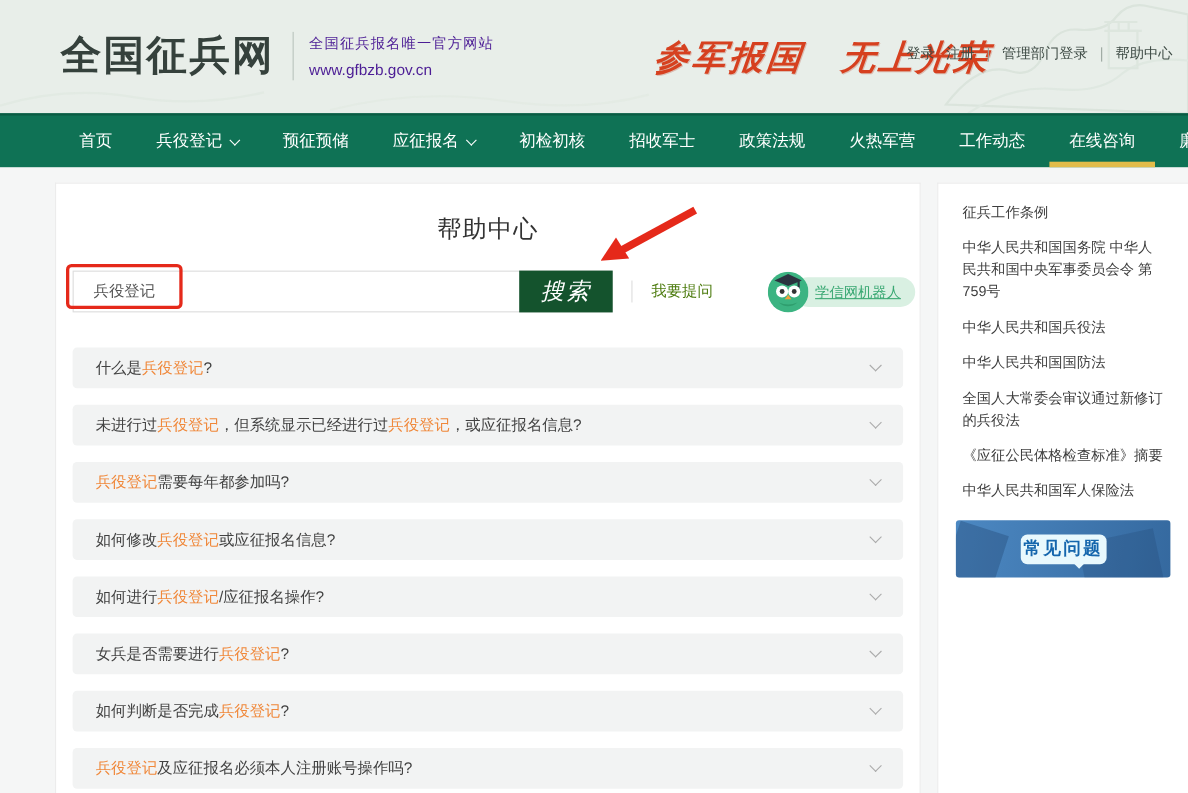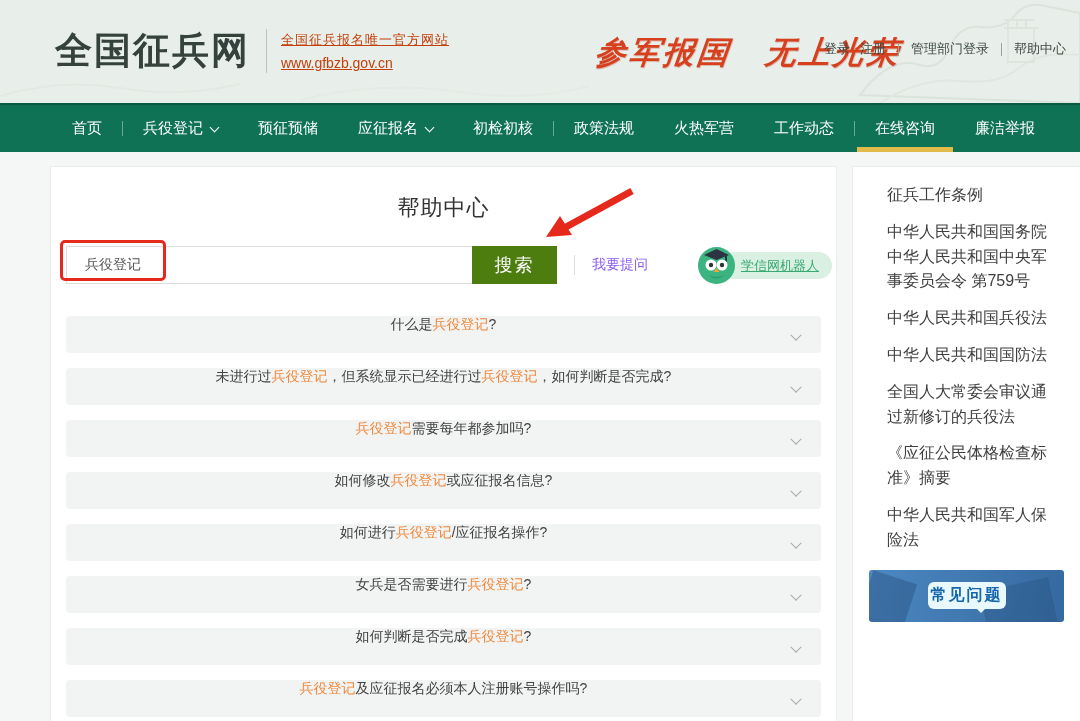--- a/index.html
+++ b/index.html
@@ -5,21 +5,21 @@
   * { margin:0; padding:0; box-sizing:border-box; }
   body { font-family:"Liberation Sans","DejaVu Sans",sans-serif; background:#f5f6f6; }
   #page { position:relative; width:1080px; height:721px; overflow:hidden; background:#f5f6f6; }
 
   
   .header { position:absolute; left:0; top:0; width:1080px; height:103px; background:#e8eee9; overflow:hidden; }
   .gw-deco { position:absolute; right:0; top:0; height:103px; width:1080px; opacity:.55; pointer-events:none; }
   .logo-row { position:absolute; left:55px; top:26px; display:flex; align-items:center; }
   .logo { font-family:"DejaVu Serif","Liberation Serif",serif; font-weight:700; font-size:37px; color:#35413c; letter-spacing:2px; white-space:nowrap; cursor:pointer; }
   .logo-sep { width:1px; height:44px; background:#b9c4bc; margin:0 14px 0 16px; }
-  .sub-block { color:#c2410c;text-decoration:underline; }
+  .sub-block { color:#4c1d95; }
   .sub-block .l1 { font-size:13px; letter-spacing:1px; margin-bottom:6px; }
   .sub-block .l2 { font-size:14px; }
   .slogan { position:absolute; left:595px; top:32px; font-family:"DejaVu Serif","Liberation Serif",serif; font-style:italic; font-weight:700; font-size:31px; color:#d6401f; letter-spacing:3px; transform:skewX(-6deg); text-shadow:1px 1px 0 rgba(180,40,10,.25); white-space:nowrap; }
   .hlinks { position:absolute; right:14px; top:40px; display:flex; align-items:center; font-size:13px; color:#3d4a44; white-space:nowrap; }
   .hlinks a { color:#3d4a44; text-decoration:none; cursor:pointer; }
   .hl-gap { width:10px; }
   .hl-sep { width:1px; height:13px; background:#9aa59e; margin:0 12px; }
 
   
   .nav { position:absolute; left:0; top:103px; width:1080px; height:49px; background:#0f7255; border-top:2px solid #0a5b43; display:flex; align-items:stretch; padding-left:52px; }
@@ -28,42 +28,42 @@
   .nav-item.active::after { content:""; position:absolute; left:2px; right:2px; bottom:0; height:5px; background:#e2bc4a; }
   .nav-sep { width:1px; height:15px; background:rgba(255,255,255,.38); align-self:center; }
 
   
   .main-card { position:absolute; left:50px; top:166px; width:787px; height:555px; background:#fff; border:1px solid #ececec; border-bottom:none; }
   .page-title { margin-top:26px; text-align:center; font-size:22px; color:#333; letter-spacing:1px; }
 
   .search-row { display:flex; align-items:center; margin:22px 0 0 15px; height:40px; position:relative; }
   .search-box { display:flex; width:491px; height:38px; border:1px solid #dcdcdc; background:#fff; }
   .search-input { flex:1; border:none; outline:none; padding-left:18px; font-size:14px; color:#555; font-family:inherit; background:transparent; }
-  .search-btn { width:85px; height:38px; margin:-1px -1px -1px 0; background:#4d7c0f; color:#fff; font-size:18px; letter-spacing:2px; display:flex; align-items:center; justify-content:center; cursor:pointer; }
+  .search-btn { width:85px; height:38px; margin:-1px -1px -1px 0; background:#14532d; color:#fff; font-size:21px; letter-spacing:2px; display:flex; align-items:center; justify-content:center; cursor:pointer;font-style:italic; }
   .ask-sep { width:1px; height:20px; background:#ddd; margin:0 17px; }
-  .ask-link { font-size:14px; color:#8b5cf6; cursor:pointer;text-align:right; }
+  .ask-link { font-size:14px; color:#4d7c0f; cursor:pointer;text-align:right; }
 
   .robot { margin-left:auto; margin-right:4px; display:flex; align-items:center; cursor:pointer; }
   .robot-pill { margin-left:-14px; background:#d9f0e2; border-radius:14px; padding:0 13px 0 20px; line-height:27px; color:#3aa873; font-size:13px; white-space:nowrap;text-decoration:underline; }
   .owl { width:37px; height:37px; position:relative; z-index:2; }
 
   .faq-list { margin:31px 15px 0; }
-  .faq-row { display:flex; align-items:center; height:37px; background:#f2f3f3; border-radius:4px; margin-bottom:15px; padding:0 21px; font-size:14px; color:#424242; cursor:pointer;flex-direction:column; }
+  .faq-row { display:flex; align-items:center; height:37px; background:#f2f3f3; border-radius:4px; margin-bottom:15px; padding:0 21px; font-size:14px; color:#424242; cursor:pointer; }
   .faq-row .hl { color:#f0883a; }
   .faq-chev { margin-left:auto; width:8px; height:8px; border-right:1.6px solid #aaa; border-bottom:1.6px solid #aaa; transform:rotate(45deg) translate(-2px,-2px); }
 
   
   .anno-box { position:absolute; left:60px; top:240px; width:106px; height:41px; border:3px solid #e5291a; border-radius:5px; z-index:6; pointer-events:none; }
   .anno-arrow { position:absolute; left:538px; top:183px; z-index:6; pointer-events:none; }
 
   
   .sidebar { position:absolute; left:852px; top:166px; width:228px; height:555px; background:#fff; border:1px solid #ececec; border-right:none; border-bottom:none; }
   .sb-title { font-size:17px; color:#98a099; padding:17px 22px 13px; border-bottom:1px solid #eee; }
   .sb-list { padding:4px 20px 0 22px; }
-  .sb-item { font-size:16px; color:#3e3e3e; line-height:1.55; margin:12px 12px; cursor:pointer; }
+  .sb-item { font-size:13px; color:#3e3e3e; line-height:1.55; margin:12px 0; cursor:pointer; }
   .sb-banner { margin:17px 16px 0; height:52px; border-radius:3px; background:linear-gradient(100deg,#4c88c2,#35699f); position:relative; display:flex; align-items:center; justify-content:center; overflow:hidden; cursor:pointer; }
   .sb-banner .shade1 { position:absolute; left:-6px; top:6px; width:46px; height:60px; background:rgba(20,50,90,.28); transform:rotate(18deg); }
   .sb-banner .shade2 { position:absolute; right:10px; top:14px; width:70px; height:50px; background:rgba(20,50,90,.18); transform:rotate(-12deg); }
   .sb-bubble { position:relative; background:#e8f8fd; border-radius:6px; padding:3px 3px; color:#1566ad; font-weight:bold; font-size:16px; letter-spacing:2px; }
   .sb-bubble::after { content:""; position:absolute; left:62%; bottom:-9px; border:5px solid transparent; border-top-color:#e8f8fd; }
 </style>
 </head>
 <body>
 
 <div id="page">
@@ -111,20 +111,23 @@
       </div>
       <div class="nav-item">
         <span>预征预储</span>
       </div>
       <div class="nav-item">
         <span>应征报名</span>
         <i class="chev"></i>
       </div>
       <div class="nav-item">
         <span>初检初核</span>
+      </div>
+      <div class="nav-item">
+        <span>招收军士</span>
       </div>
       <span class="nav-sep"></span>
       <div class="nav-item">
         <span>政策法规</span>
       </div>
       <div class="nav-item">
         <span>火热军营</span>
       </div>
       <div class="nav-item">
         <span>工作动态</span>
@@ -164,21 +167,21 @@
         <div class="robot-pill">学信网机器人</div>
       </div>
     </div>
 
     <div class="faq-list">
         <div class="faq-row">
           <div><span>什么是</span><span class="hl">兵役登记</span><span>?</span></div>
           <i class="faq-chev"></i>
         </div>
         <div class="faq-row">
-          <div><span>未进行过</span><span class="hl">兵役登记</span><span>，但系统显示已经进行过</span><span class="hl">兵役登记</span><span>，如何判断是否完成?</span></div>
+          <div><span>未进行过</span><span class="hl">兵役登记</span><span>，但系统显示已经进行过</span><span class="hl">兵役登记</span><span>，或应征报名信息?</span></div>
           <i class="faq-chev"></i>
         </div>
         <div class="faq-row">
           <div><span class="hl">兵役登记</span><span>需要每年都参加吗?</span></div>
           <i class="faq-chev"></i>
         </div>
         <div class="faq-row">
           <div><span>如何修改</span><span class="hl">兵役登记</span><span>或应征报名信息?</span></div>
           <i class="faq-chev"></i>
         </div>

